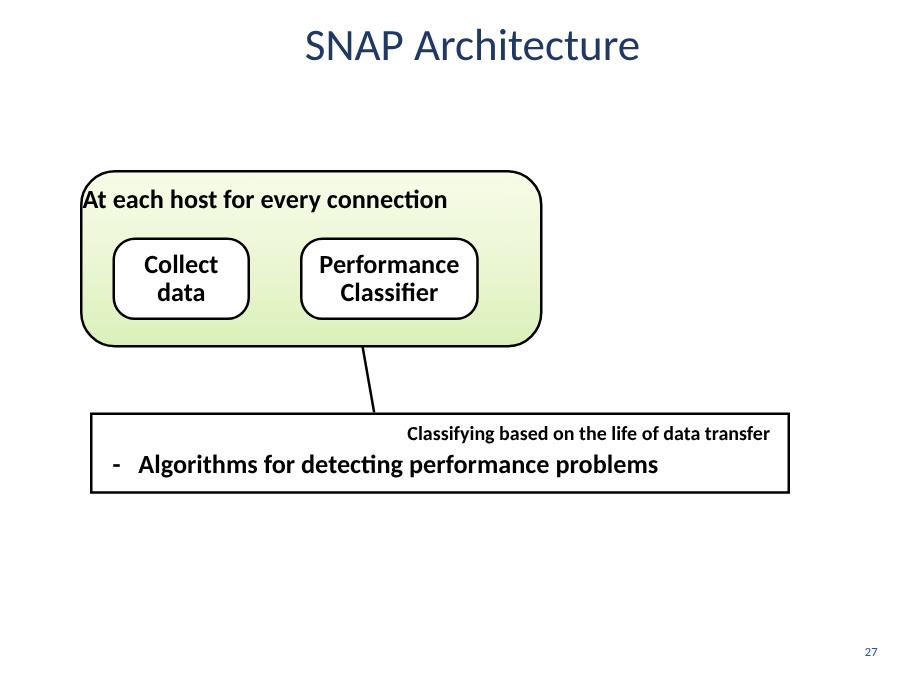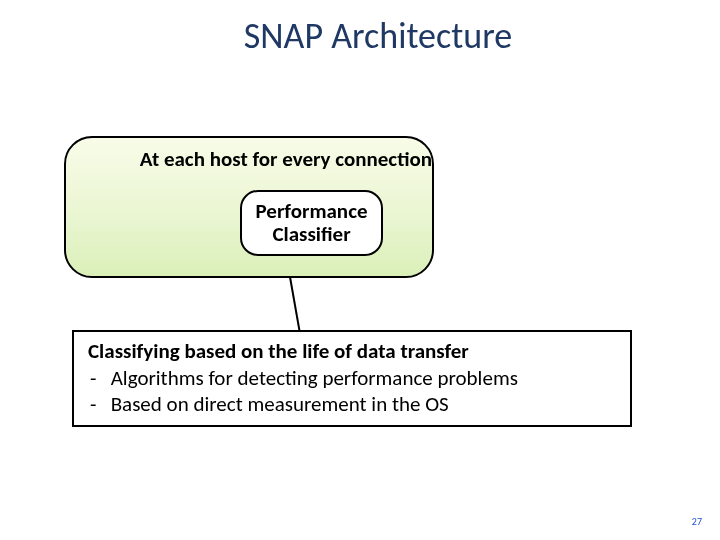--- a/index.html
+++ b/index.html
@@ -23,21 +23,21 @@
     height: 142px;
     border: 2px solid #000;
     border-radius: 28px;
     background: linear-gradient(to bottom, #f8fce8 0%, #e9f5d0 60%, #daf0b8 100%);
   }
   .host-label {
     position: absolute;
     top: 8px;
     left: 0;
     width: 100%;
-    text-align: right;
+    text-align: left;
     font-size: 21px;
     font-weight: 700;
     color: #000;
   }
   .inner-box {
     position: absolute;
     background: #fff;
     border: 2px solid #000;
     border-radius: 18px;
     display: flex;
@@ -75,55 +75,58 @@
   .desc-box {
     position: absolute;
     top: 330px;
     left: 72px;
     width: 560px;
     border: 2px solid #000;
     background: #fff;
     padding: 6px 14px 8px 14px;
   }
   .desc-title {
-    text-align: left;
-    font-size: 21px;
+    text-align: right;
+    font-size: 16px;
     font-weight: 700;
     color: #000;
     margin-bottom: 2px;
   }
   .desc-line {
     font-size: 21px;
-    font-weight: 400;
+    font-weight: 700;
     color: #000;
     line-height: 1.22;
     padding-left: 2px;
   }
   .page-num {
     position: absolute;
     bottom: 12px;
     right: 18px;
     font-size: 10px;
     color: #1d4ed8;
   }
 </style>
 </head>
 <body>
 
 <div class="title">SNAP Architecture</div>
 
 <div class="host-box">
   <div class="host-label">At each host for every connection</div>
+  <div class="inner-box collect-box">
+    <span style="white-space:pre-line;">Collect
+data</span>
+  </div>
   <div class="inner-box perf-box">
     <span style="white-space:pre-line;">Performance
 Classifier</span>
   </div>
 </div>
 
 <div class="connector"></div>
 
 <div class="desc-box">
   <div class="desc-title">Classifying based on the life of data transfer</div>
   <div class="desc-line">-&nbsp;&nbsp;&nbsp;<span>Algorithms for detecting performance problems</span></div>
-  <div class="desc-line">-&nbsp;&nbsp;&nbsp;<span>Based on direct measurement in the OS</span></div>
 </div>
 
 <div class="page-num">27</div>
 
 </body></html>

